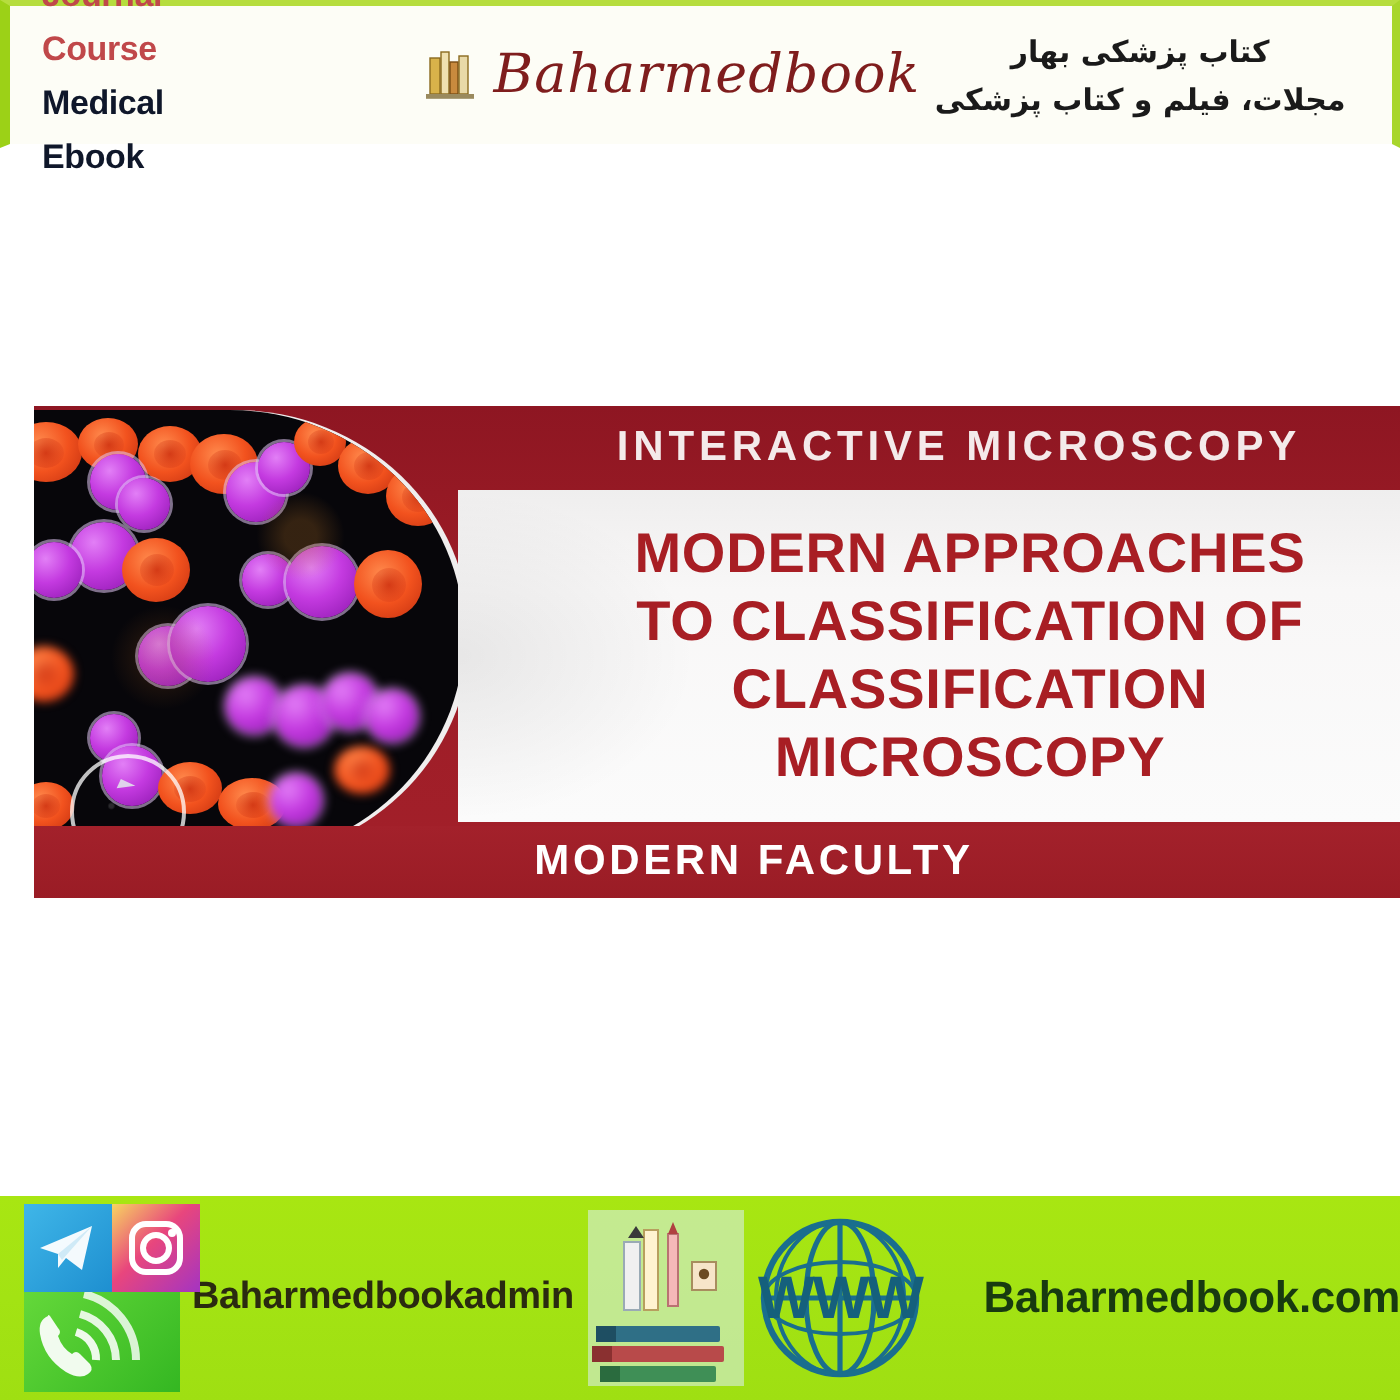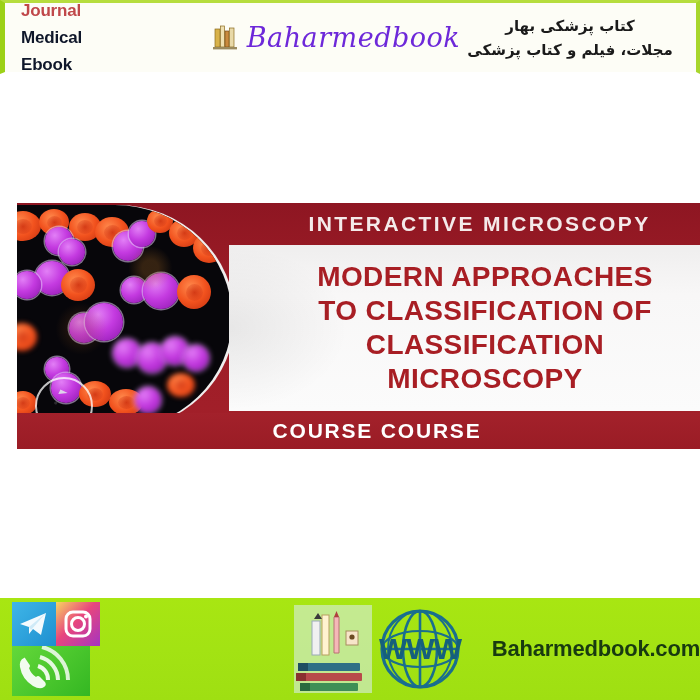--- a/index.html
+++ b/index.html
@@ -37,21 +37,21 @@
 
   .brand{
     flex:1; display:flex; align-items:center; justify-content:flex-start;
     padding-left:14px;
   }
   .brand-books{ width:30px; height:30px; margin-right:6px; }
   .brand-text{
     font-family:"DejaVu Serif", serif;
     font-style:italic;
     font-size:27px;
-    color:#6d28d9;
+    color:#7f1d1d;
     letter-spacing:0.5px;
     font-weight:500;
   }
 
   .header-fa{
     width:240px; text-align:right; padding-right:16px;
     direction:rtl;
   }
   .fa-line{
     font-family:"DejaVu Sans", sans-serif;
@@ -190,20 +190,21 @@
     letter-spacing:-0.2px;
   }
 </style>
 </head>
 <body>
 
 <div class="header">
 
   <div class="header-nav">
     <span class="nav-item">Journal</span>
+    <span class="nav-item">Course</span>
     <span class="nav-item n2">Medical</span>
     <span class="nav-item n2">Ebook</span>
   </div>
 
   <div class="brand">
     <svg class="brand-books" viewBox="0 0 30 30">
       <rect x="4" y="6" width="5" height="18" fill="#d8b24a" stroke="#8a6a1e" stroke-width="0.7"></rect>
       <rect x="9.5" y="3" width="4" height="21" fill="#efe0b0" stroke="#8a6a1e" stroke-width="0.7"></rect>
       <rect x="14" y="8" width="4" height="16" fill="#c98a3e" stroke="#7a4d15" stroke-width="0.7"></rect>
       <rect x="18.5" y="5" width="4.5" height="19" fill="#e8d9a8" stroke="#8a6a1e" stroke-width="0.7"></rect>
@@ -264,21 +265,21 @@
   <div class="banner-white">
     <div class="banner-title">
       <div>MODERN APPROACHES</div>
       <div>TO CLASSIFICATION OF</div>
       <div>CLASSIFICATION</div>
       <div>MICROSCOPY</div>
     </div>
   </div>
 
   <div class="banner-footer-bar">
-    <span class="banner-faculty">COURSE COURSE</span>
+    <span class="banner-faculty">MODERN FACULTY</span>
   </div>
 </div>
 
 <div class="footer">
 
   <div class="footer-left">
     <div class="icon-col">
       <div class="icon-row">
         <div class="ic ic-tg">
           <svg viewBox="0 0 44 44" width="44" height="44">
@@ -298,20 +299,21 @@
         <svg viewBox="0 0 78 50" width="78" height="50">
           <path d="M12 12 q-5 2 -4 9 q2 12 13 19 q7 4 11 1 q3 -2 1 -5 l-5 -5 q-2 -2 -4 0 q-5 -3 -7 -9 q2 -2 0 -4 l-4 -6 q-1 -1 -1 0 Z" fill="#ffffff" opacity="0.92"></path>
           <path d="M36 34 a14 14 0 0 0 -10 -14" fill="none" stroke="#ffffff" stroke-width="4" opacity="0.9"></path>
           <path d="M46 34 a24 24 0 0 0 -18 -23" fill="none" stroke="#ffffff" stroke-width="4" opacity="0.85"></path>
           <path d="M56 34 a34 34 0 0 0 -26 -33" fill="none" stroke="#ffffff" stroke-width="4" opacity="0.8"></path>
         </svg>
       </div>
     </div>
 
     <div class="footer-left-text">
+      <div class="admin-text">Baharmedbookadmin</div>
     </div>
   </div>
 
   <div class="footer-right">
     <svg class="books-ill" viewBox="0 0 78 88">
       <rect x="0" y="0" width="78" height="88" fill="#ddeef8" opacity="0.55"></rect>
       <rect x="18" y="16" width="8" height="34" fill="#f0f0f0" stroke="#9aaab5" stroke-width="1"></rect>
       <rect x="28" y="10" width="7" height="40" fill="#fff3d0" stroke="#b79f5e" stroke-width="1"></rect>
       <path d="M40 12 l5 0 l0 36 l-5 0 Z" fill="#f5b8b8" stroke="#b97272" stroke-width="1"></path>
       <path d="M20 14 l4 -6 l4 6 Z" fill="#3a3a3a"></path>

